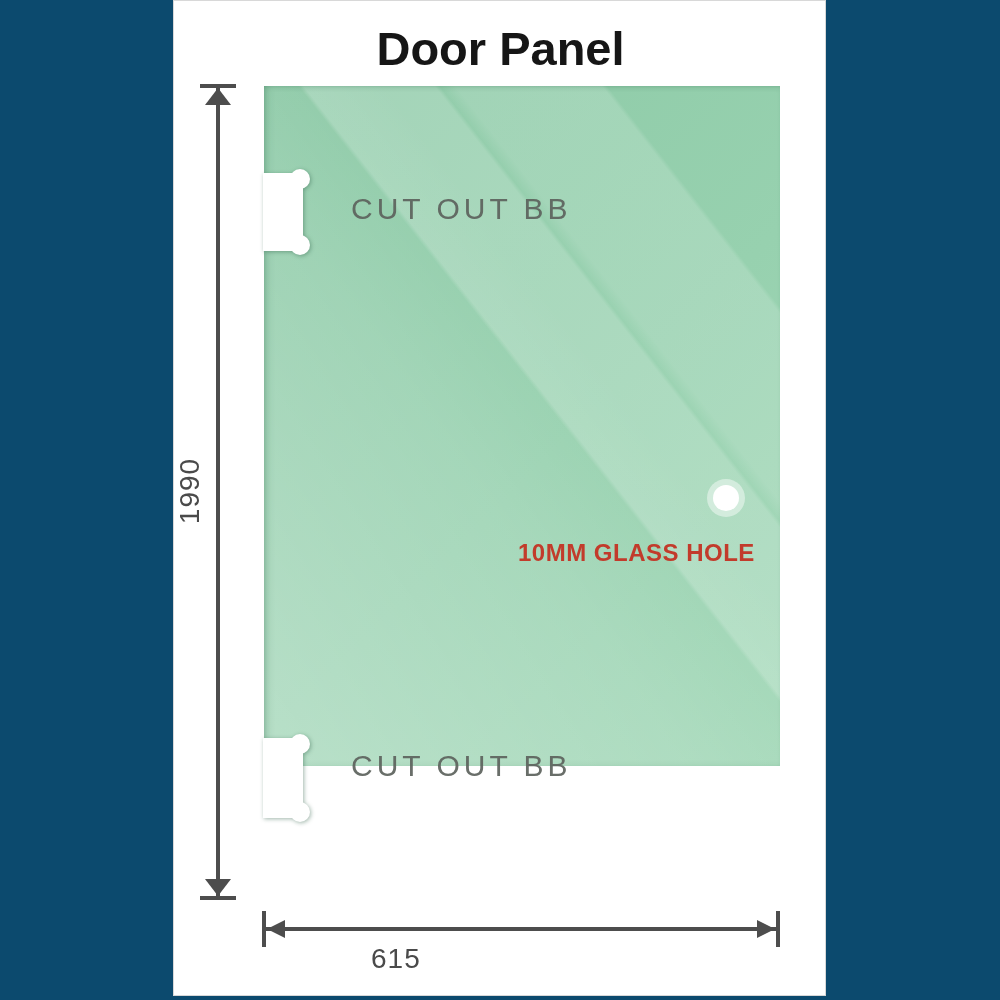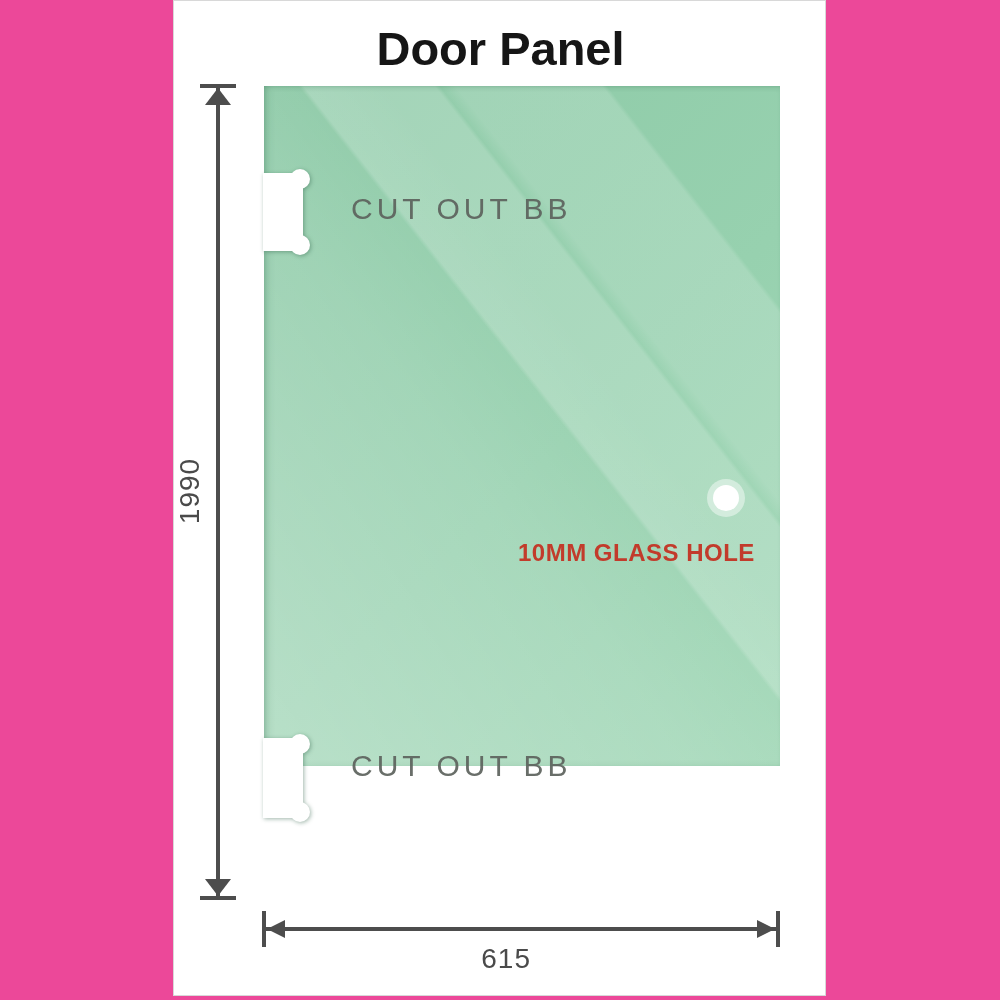--- a/index.html
+++ b/index.html
@@ -1,17 +1,17 @@
 <!DOCTYPE html>
 <html><head>
 <meta charset="utf-8">
 <style>
   html,body{margin:0;padding:0;background:#ffffff;}
   .canvas{
-    position:relative;width:1000px;height:1000px;background:#ec4899;overflow:hidden;
+    position:relative;width:1000px;height:1000px;background:#0c4a6e;overflow:hidden;
     font-family:"Liberation Sans", sans-serif;
   }
   .sheet{
     position:absolute;left:173px;top:0;width:653px;height:996px;
     background:#ffffff;border:1px solid #d8d8d8;box-sizing:border-box;
   }
   .title{
     position:absolute;left:0;top:20px;width:653px;text-align:center;
     font-size:47px;font-weight:700;color:#161616;letter-spacing:0px;
   }
@@ -60,21 +60,21 @@
   .arrow.left{left:93px;top:919px;border-top:9px solid transparent;border-bottom:9px solid transparent;border-right:18px solid #4d4d4d;}
   .arrow.right{left:583px;top:919px;border-top:9px solid transparent;border-bottom:9px solid transparent;border-left:18px solid #4d4d4d;}
   .dim-label{
     position:absolute;color:#4a4a4a;font-size:28px;letter-spacing:1px;white-space:nowrap;
   }
   .dim-label.height{
     left:-44px;top:475px;width:120px;height:30px;text-align:center;line-height:30px;
     transform:rotate(-90deg);
   }
   .dim-label.width{
-    left:197px;top:942px;width:160px;text-align:right;
+    left:197px;top:942px;width:160px;text-align:left;
   }
 </style>
 </head>
 <body>
 
 <div class="canvas">
   <div class="sheet">
 
     <div class="title">Door Panel</div>
 

